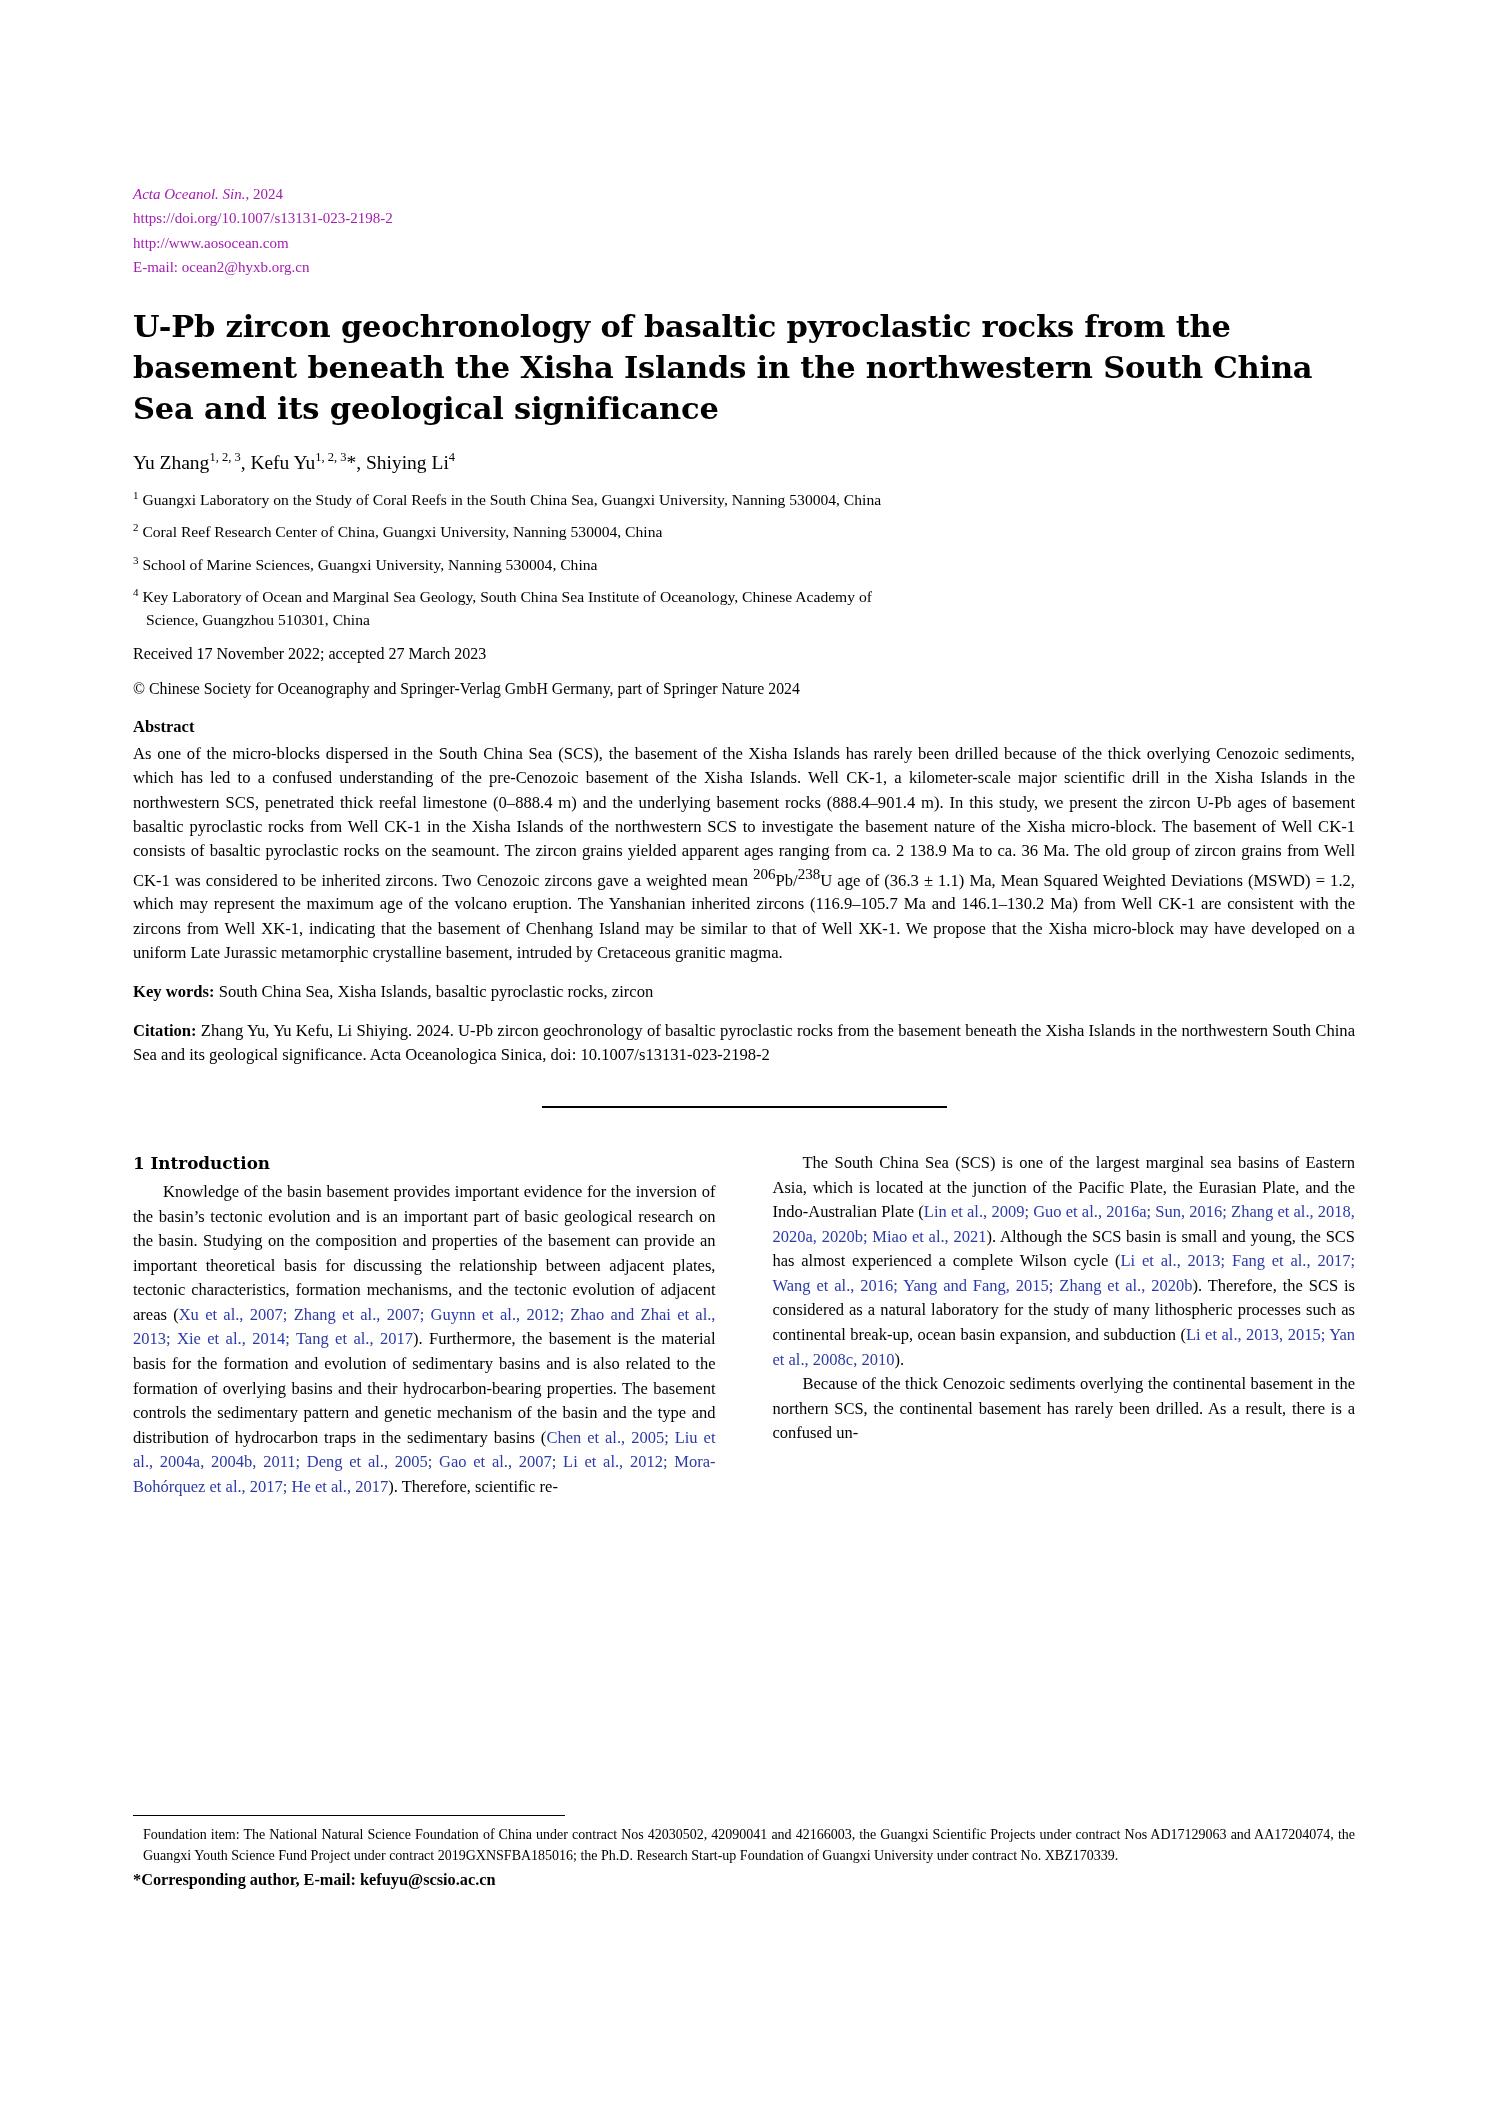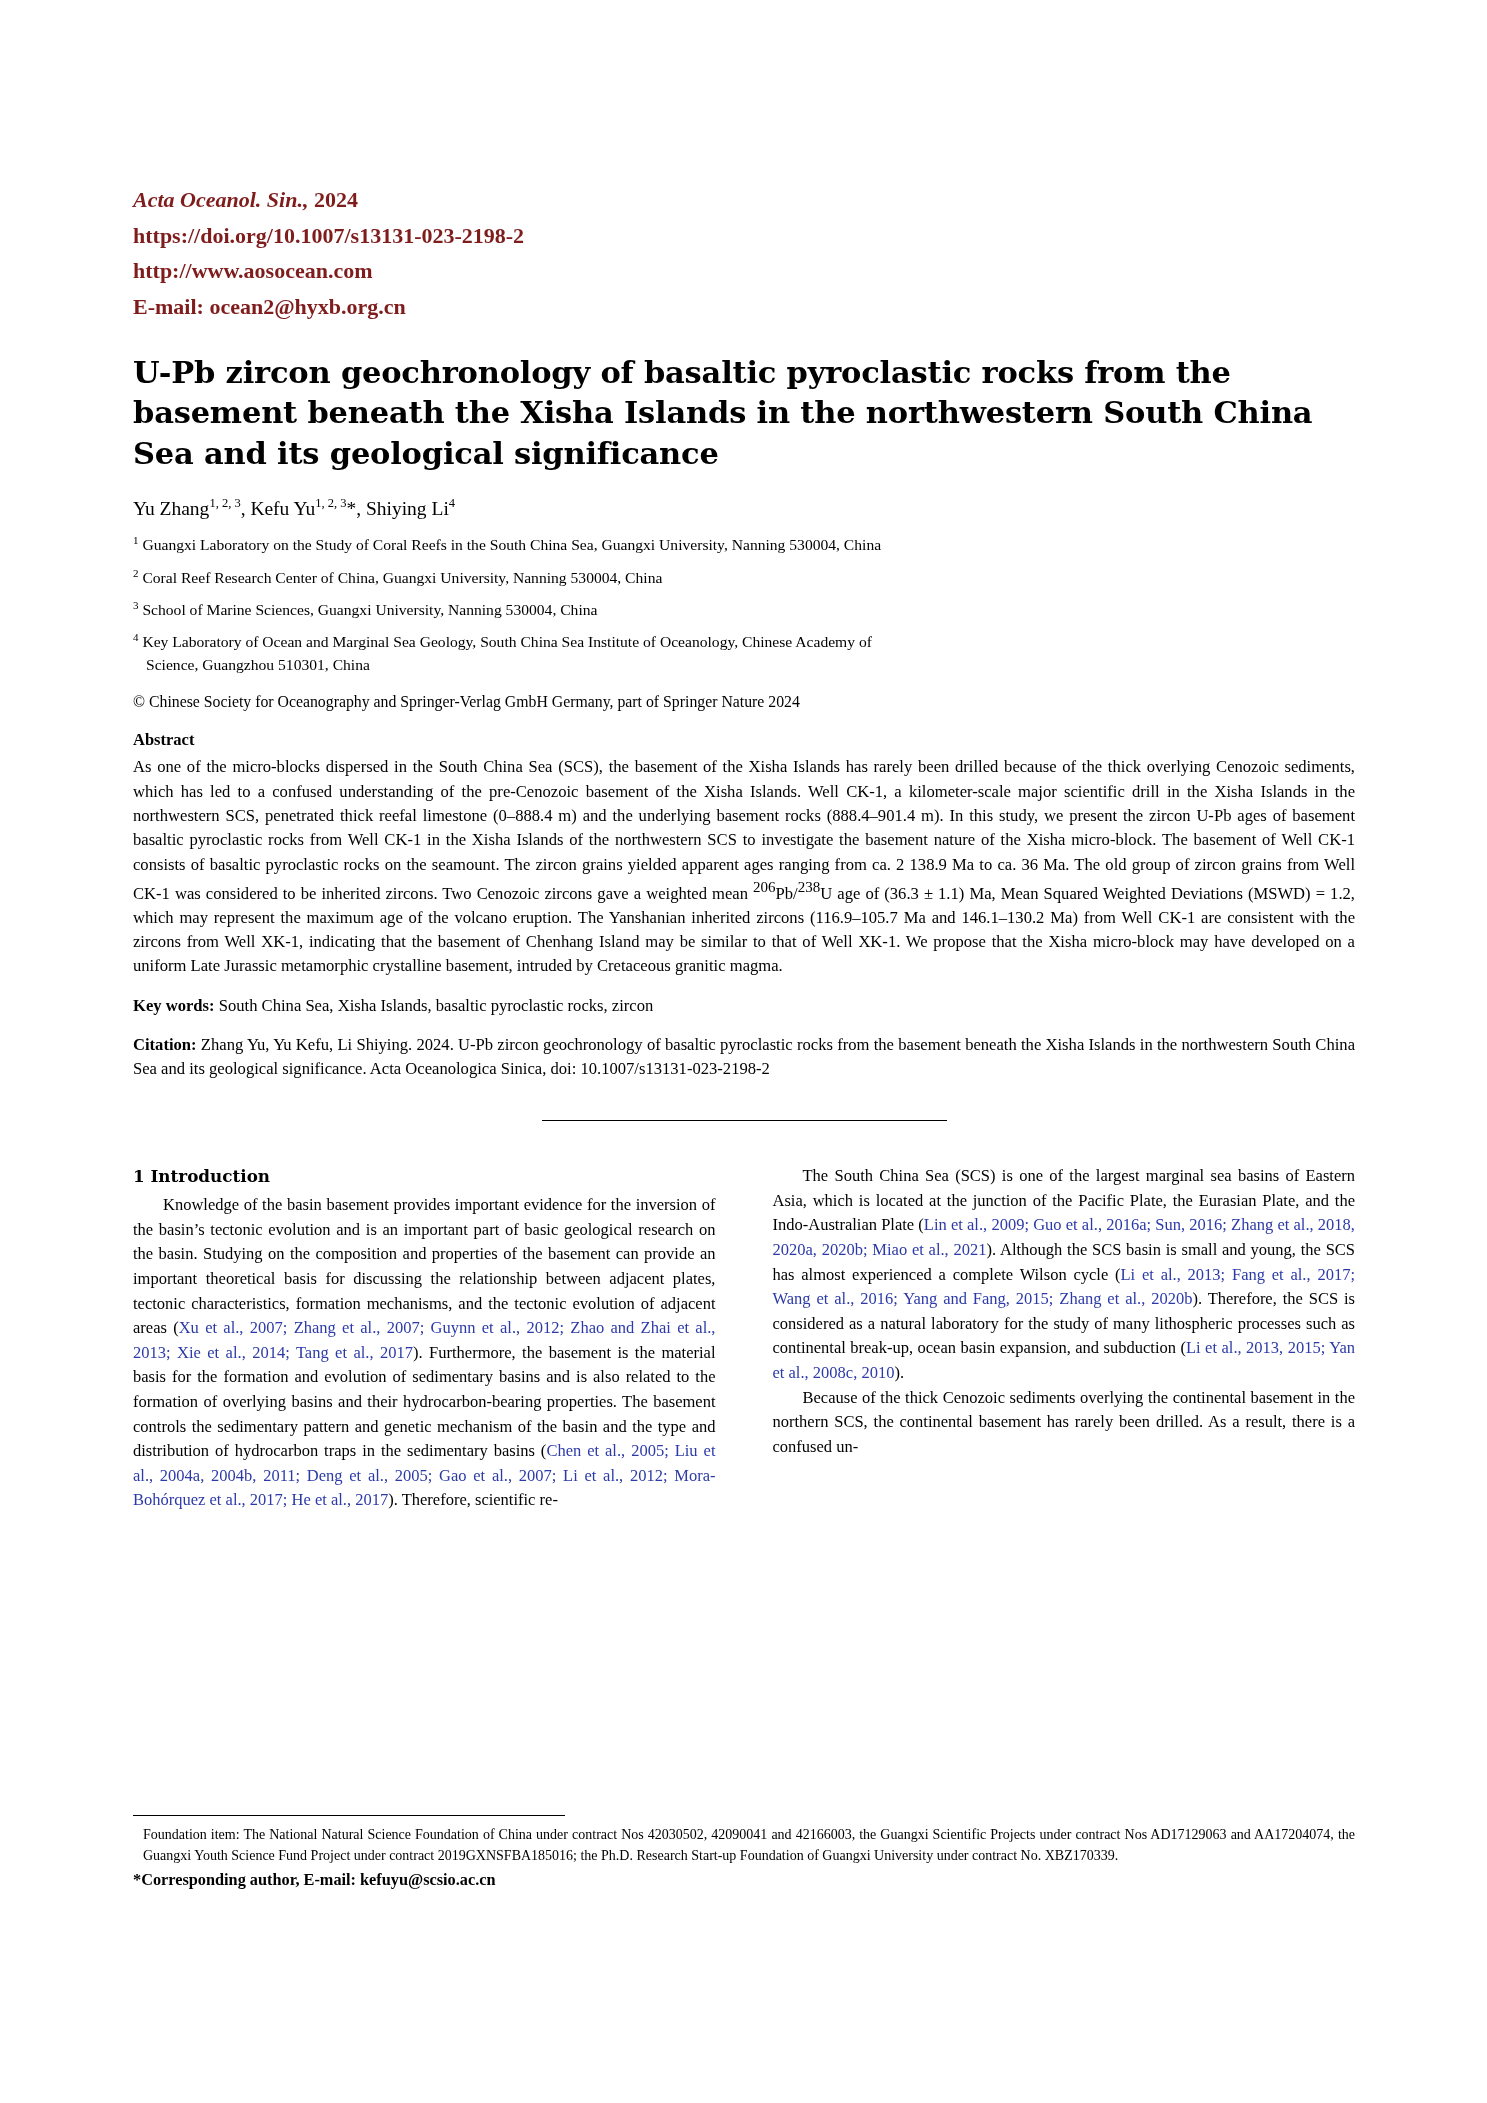--- a/index.html
+++ b/index.html
@@ -23,24 +23,23 @@
     padding: 0;
   }
   .content {
     position: absolute;
     left: 133px;
     top: 182px;
     width: 1222px;
   }
   
   .journal-head {
-    font-size: 22px;
+    font-size: 15px;
     line-height: 1.62;
-    color: #7f1d1d;
-    font-weight: bold;
+    color: #a21caf;
   }
   .journal-head .jline { white-space: nowrap; }
   .journal-head .jtitle {
     font-style: italic;
   }
   
   .paper-title {
     font-family: "DejaVu Serif", serif;
     font-weight: bold;
     font-size: 30.5px;
@@ -179,20 +178,21 @@
       <span>Yu Zhang</span><sup>1, 2, 3</sup><span>, Kefu Yu</span><sup>1, 2, 3</sup><span>*</span><span>, Shiying Li</span><sup>4</sup>
     </div>
 
     <div class="affiliations">
       <div class="aff"><sup>1</sup> <span>Guangxi Laboratory on the Study of Coral Reefs in the South China Sea, Guangxi University, Nanning 530004, China</span></div>
       <div class="aff"><sup>2</sup> <span>Coral Reef Research Center of China, Guangxi University, Nanning 530004, China</span></div>
       <div class="aff"><sup>3</sup> <span>School of Marine Sciences, Guangxi University, Nanning 530004, China</span></div>
       <div class="aff"><sup>4</sup> <span>Key Laboratory of Ocean and Marginal Sea Geology, South China Sea Institute of Oceanology, Chinese Academy of</span><span class="cont">Science, Guangzhou 510301, China</span></div>
     </div>
 
+    <div class="received">Received 17 November 2022; accepted 27 March 2023</div>
     <div class="copyright">© Chinese Society for Oceanography and Springer-Verlag GmbH Germany, part of Springer Nature 2024</div>
 
     <div class="abstract-head">Abstract</div>
     <div class="abstract-body"><span>As one of the micro-blocks dispersed in the South China Sea (SCS), the basement of the Xisha Islands has rarely been drilled because of the thick overlying Cenozoic sediments, which has led to a confused understanding of the pre-Cenozoic basement of the Xisha Islands. Well CK-1, a kilometer-scale major scientific drill in the Xisha Islands in the northwestern SCS, penetrated thick reefal limestone (0–888.4 m) and the underlying basement rocks (888.4–901.4 m). In this study, we present the zircon U-Pb ages of basement basaltic pyroclastic rocks from Well CK-1 in the Xisha Islands of the northwestern SCS to investigate the basement nature of the Xisha micro-block. The basement of Well CK-1 consists of basaltic pyroclastic rocks on the seamount. The zircon grains yielded apparent ages ranging from ca. 2 138.9 Ma to ca. 36 Ma. The old group of zircon grains from Well CK-1 was considered to be inherited zircons. Two Cenozoic zircons gave a weighted mean </span><sup>206</sup><span>Pb/</span><sup>238</sup><span>U age of (36.3 ± 1.1) Ma, Mean Squared Weighted Deviations (MSWD) = 1.2, which may represent the maximum age of the volcano eruption. The Yanshanian inherited zircons (116.9–105.7 Ma and 146.1–130.2 Ma) from Well CK-1 are consistent with the zircons from Well XK-1, indicating that the basement of Chenhang Island may be similar to that of Well XK-1. We propose that the Xisha micro-block may have developed on a uniform Late Jurassic metamorphic crystalline basement, intruded by Cretaceous granitic magma.</span></div>
 
     <div class="keywords"><b>Key words:</b><span> South China Sea, Xisha Islands, basaltic pyroclastic rocks, zircon</span></div>
 
     <div class="citation"><b>Citation:</b><span> Zhang Yu, Yu Kefu, Li Shiying. 2024. U-Pb zircon geochronology of basaltic pyroclastic rocks from the basement beneath the Xisha Islands in the northwestern South China Sea and its geological significance. Acta Oceanologica Sinica, doi: 10.1007/s13131-023-2198-2</span></div>
 
     <div class="divider"></div>

